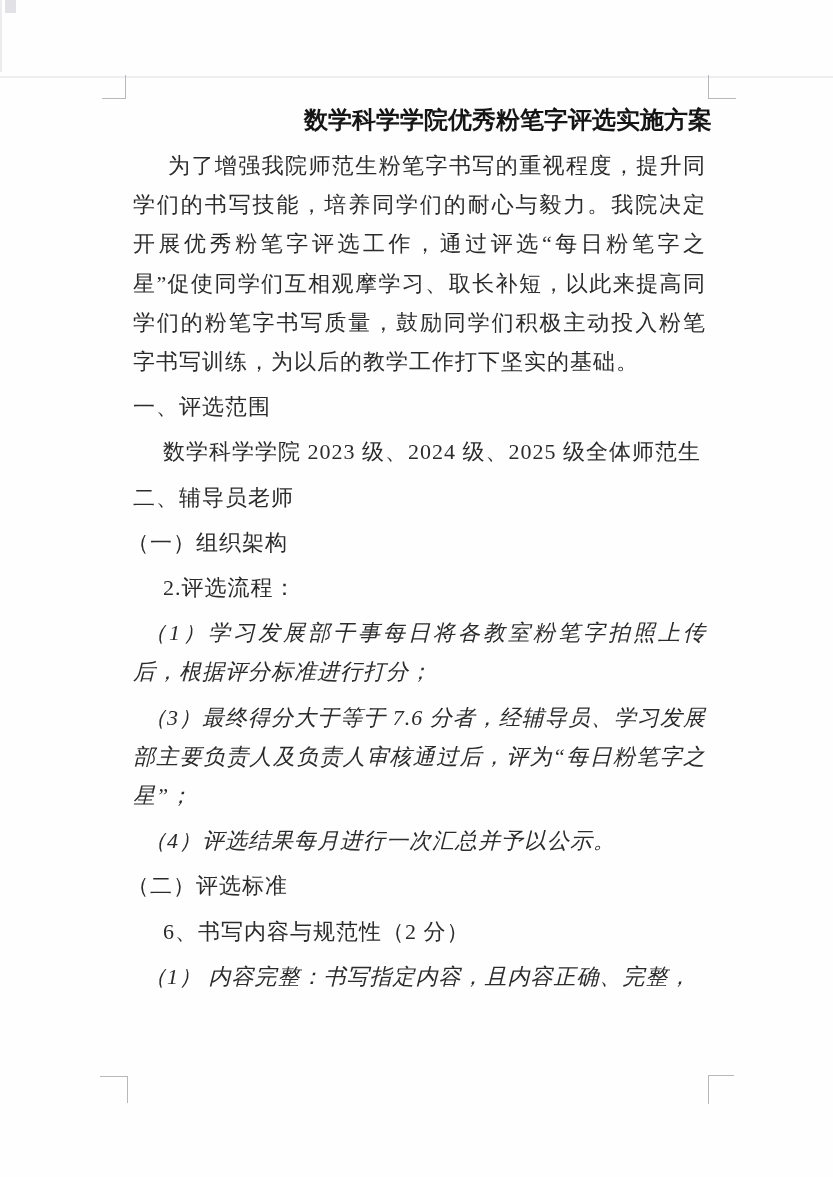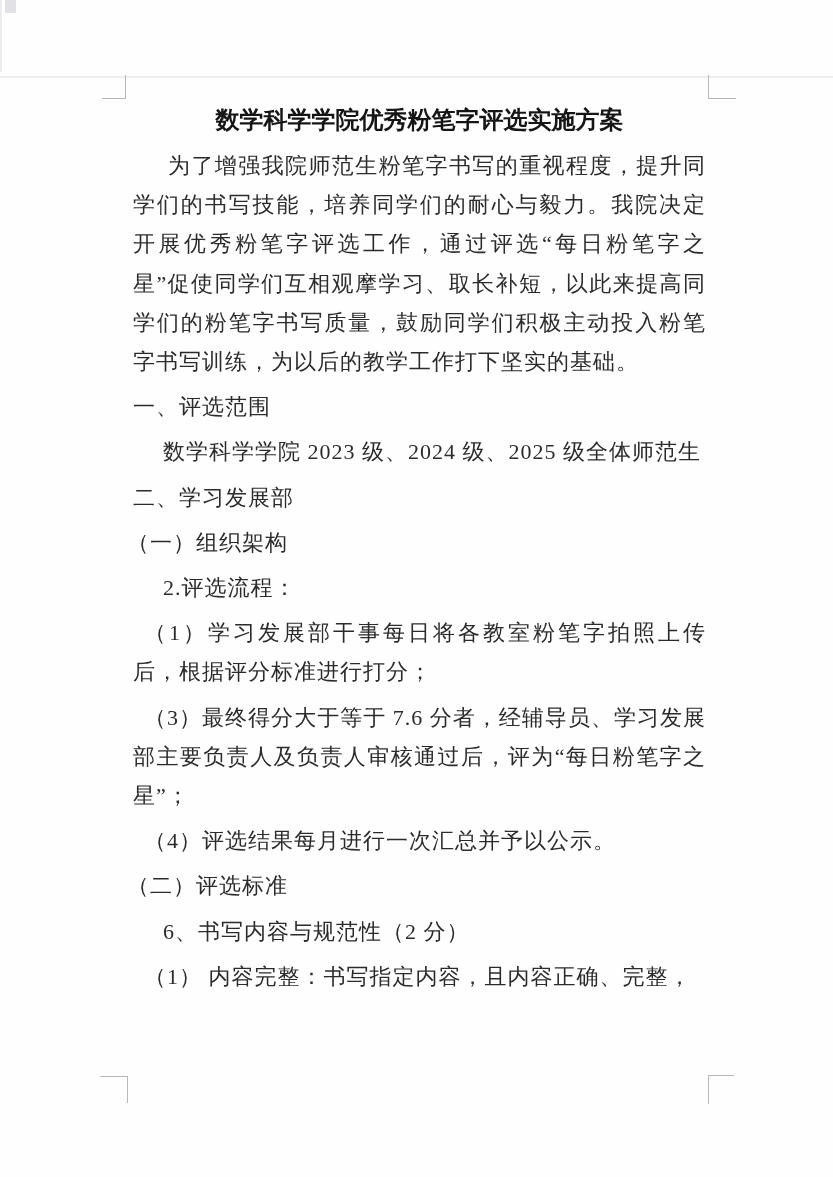--- a/index.html
+++ b/index.html
@@ -49,36 +49,36 @@
     left: 127px;
     top: 100px;
     width: 585px;
     color: #2b2b2b;
   }
   .title {
     margin: 0 0 4px 0;
     font-size: 24px;
     font-weight: bold;
     color: #151515;
-    text-align: center;
+    text-align: right;
     line-height: 40px;
     letter-spacing: 0px;
     white-space: nowrap;
   }
   .para {
     margin: 6px;
     font-size: 22px;
     line-height: 39.2px;
     letter-spacing: 1px;
     text-align: justify;
     text-justify: inter-character;
   }
   .ind-a { text-indent: 35px; }   
   .ind-b { text-indent: 30px; }   
-  .ind-c { text-indent: 11px; }   
+  .ind-c { text-indent: 11px; font-style: italic; }   
   .out-a { text-indent: -6px; }   
   .head  { text-indent: 0; }      
 </style>
 </head>
 <body>
 
 <div class="canvas">
 
   <div class="artifact-square"></div>
   <div class="artifact-left-edge"></div>
@@ -88,21 +88,21 @@
   <div class="crop tr"></div>
   <div class="crop bl"></div>
   <div class="crop br"></div>
 
   <div class="textcol">
     <h1 class="title">数学科学学院优秀粉笔字评选实施方案</h1>
 
     <p class="para ind-a">为了增强我院师范生粉笔字书写的重视程度，提升同学们的书写技能，培养同学们的耐心与毅力。我院决定开展优秀粉笔字评选工作，通过评选“每日粉笔字之星”促使同学们互相观摩学习、取长补短，以此来提高同学们的粉笔字书写质量，鼓励同学们积极主动投入粉笔字书写训练，为以后的教学工作打下坚实的基础。</p>
     <p class="para head">一、评选范围</p>
     <p class="para ind-b">数学科学学院 2023 级、2024 级、2025 级全体师范生</p>
-    <p class="para head">二、学习发展部</p>
+    <p class="para head">二、辅导员老师</p>
     <p class="para out-a">（一）组织架构</p>
     <p class="para ind-b">2.评选流程：</p>
     <p class="para ind-c">（1）学习发展部干事每日将各教室粉笔字拍照上传后，根据评分标准进行打分；</p>
     <p class="para ind-c">（3）最终得分大于等于 7.6 分者，经辅导员、学习发展部主要负责人及负责人审核通过后，评为“每日粉笔字之星”；</p>
     <p class="para ind-c">（4）评选结果每月进行一次汇总并予以公示。</p>
     <p class="para out-a">（二）评选标准</p>
     <p class="para ind-b">6、书写内容与规范性（2 分）</p>
     <p class="para ind-c">（1） 内容完整：书写指定内容，且内容正确、完整，</p>
   </div>
 

